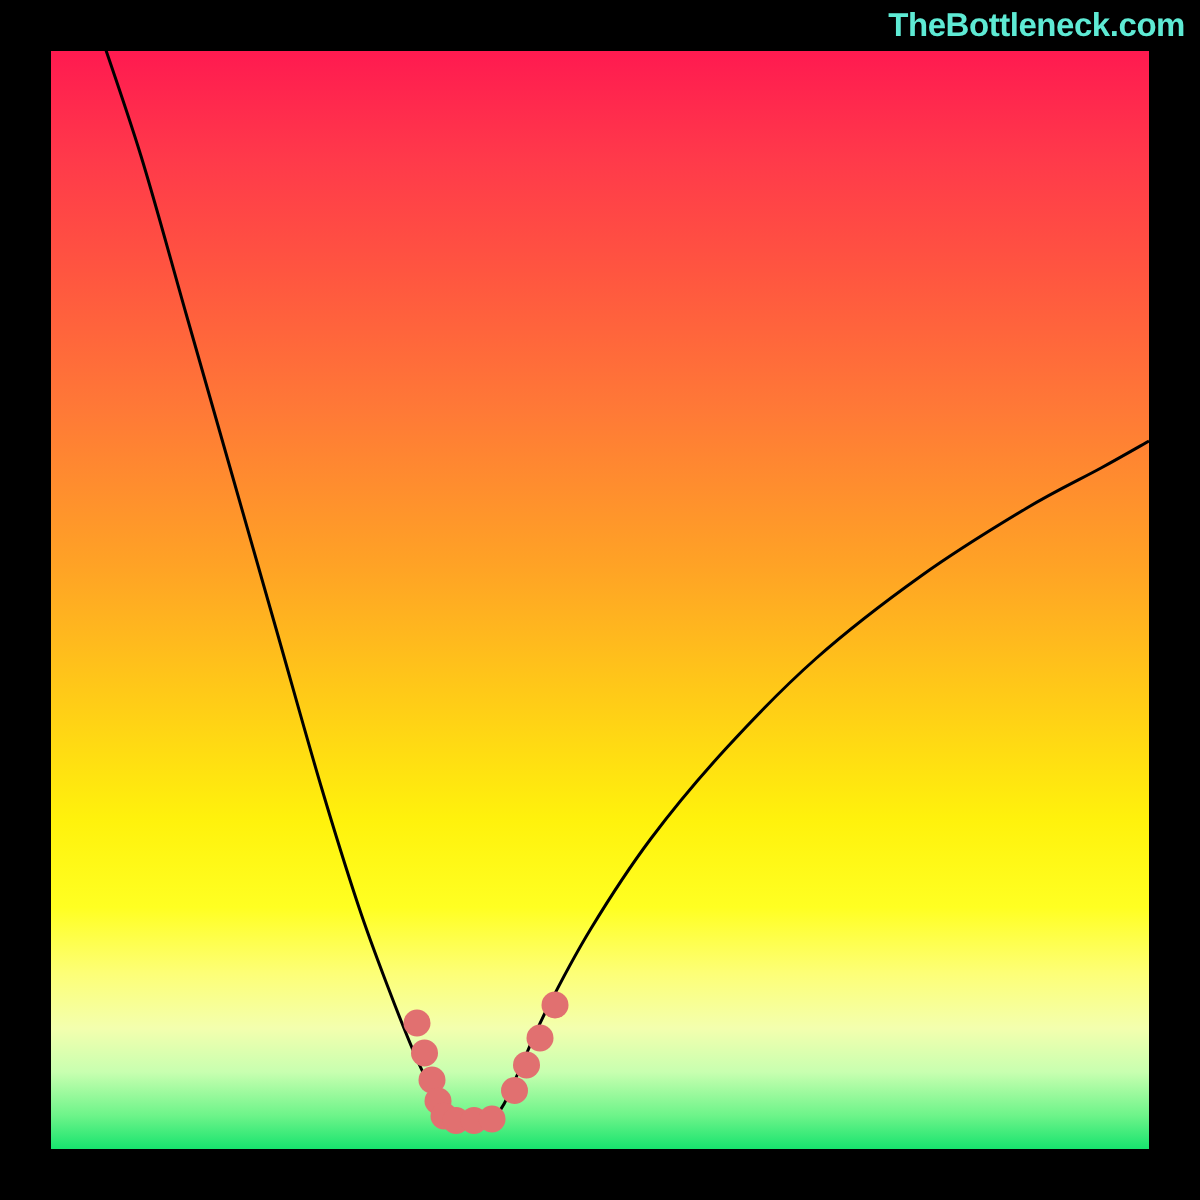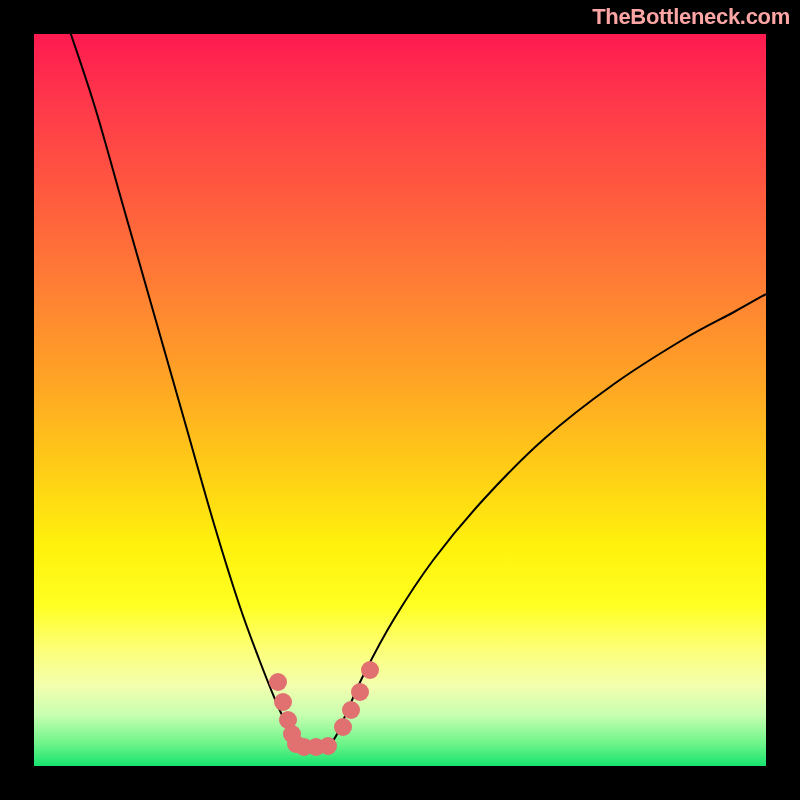--- a/index.html
+++ b/index.html
@@ -44,21 +44,21 @@
     position: absolute;
     left: 0;
     top: 0;
     width: 732px;
     height: 732px;
   }
   .watermark {
     position: absolute;
     top: 4px;
     right: 10px;
-    color: #fca5a5;
+    color: #5eead4;
     font-size: 22px;
     font-weight: 600;
     letter-spacing: -0.3px;
     user-select: none;
   }
 </style>
 </head>
 <body>
 
 <div class="outer">

